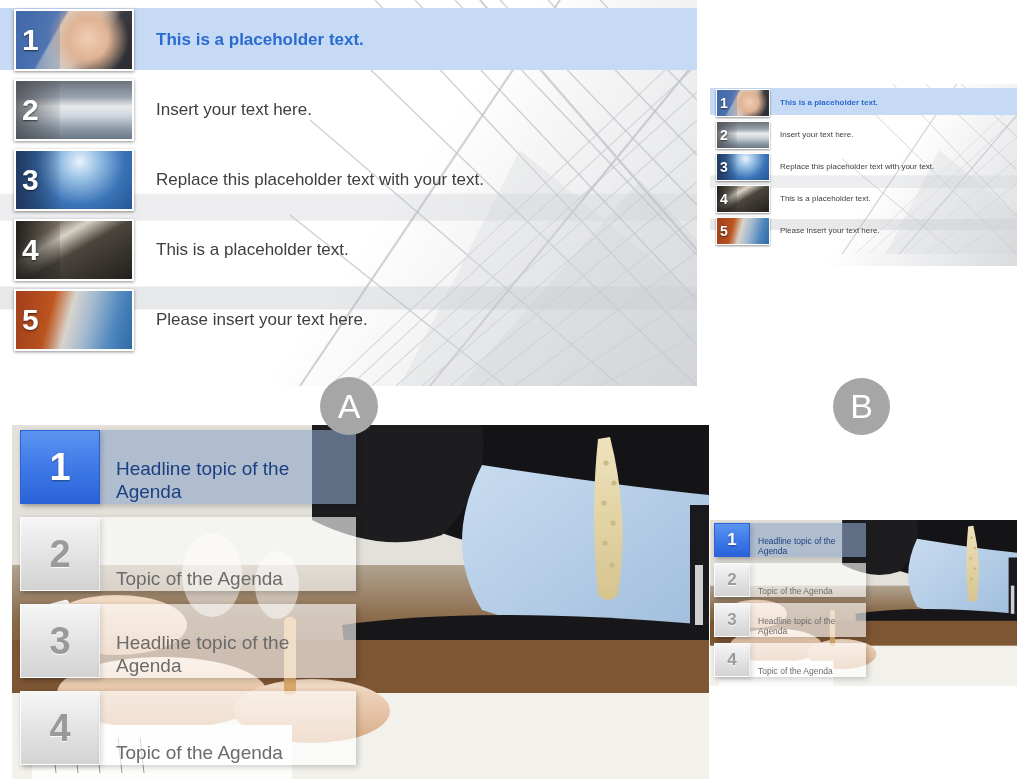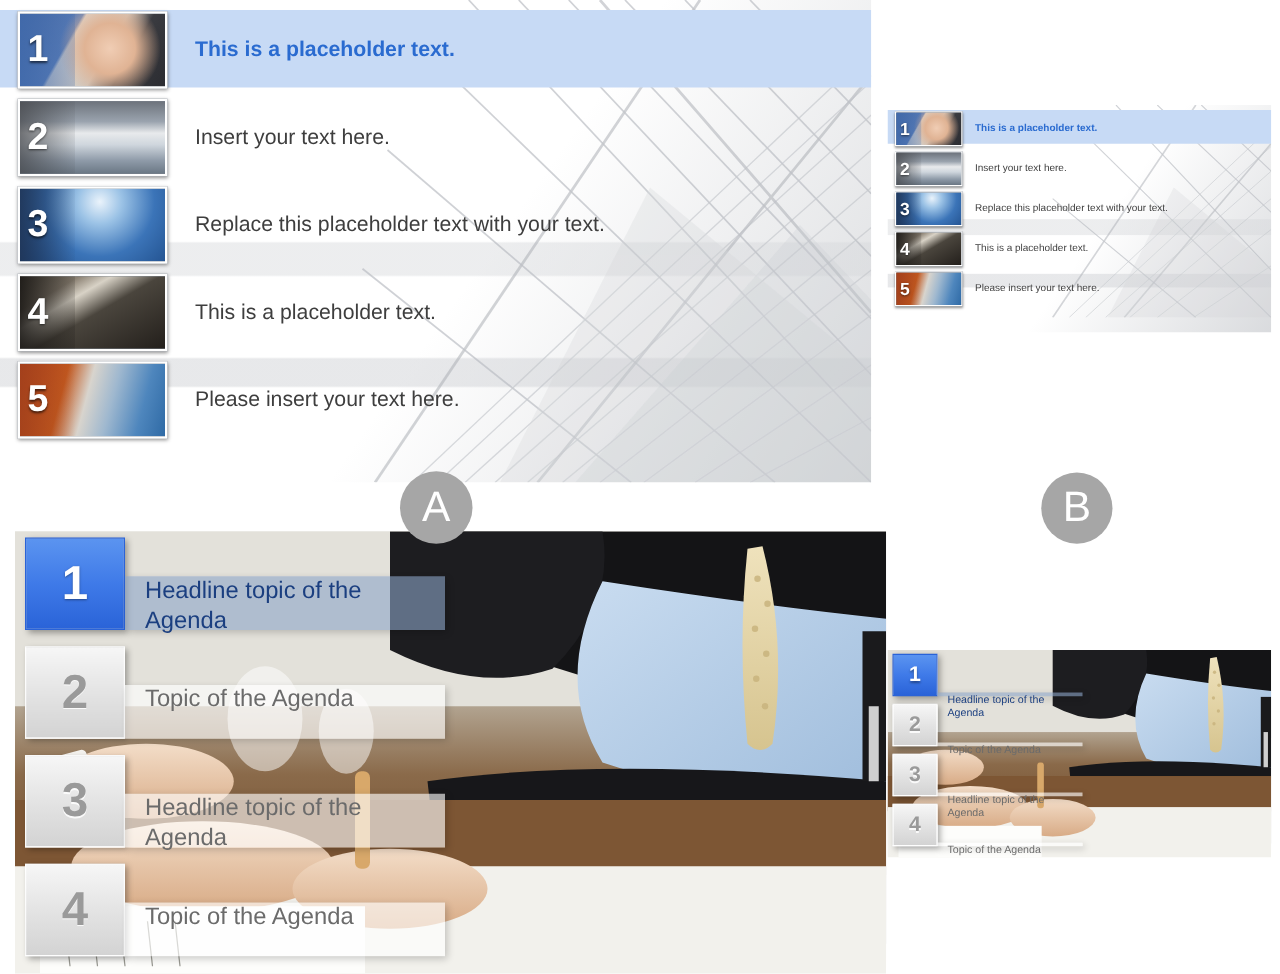--- a/index.html
+++ b/index.html
@@ -88,25 +88,24 @@
     color:#9a9a9a;font-weight:bold;
     font-family:"Liberation Sans", sans-serif;
     text-shadow:0 1px 0 rgba(255,255,255,.85);
   }
   .rowG.active .badge{
     background:linear-gradient(to bottom,#5b94f0 0%,#3f7ae8 50%,#2a63d8 100%);
     color:#ffffff;text-shadow:0 1px 2px rgba(0,0,0,.4);
     border-color:#2a63d8;
   }
   .panel{
-    flex:1 1 auto;display:flex;align-items:flex-start;
+    flex:1 1 auto;display:flex;align-items:flex-end;
     background:rgba(255,255,255,.62);
     color:#6b6b6b;
     box-shadow:2px 2px 6px rgba(0,0,0,.20);
-    margin-top:31px;
   }
   .rowG.active .panel{
     background:rgba(140,165,200,.60);
     color:#1b3f80;
   }
   .panel span{display:block;}
 
   
   #slideC .rowG{left:8px;width:336px;}
   #slideC .badge{width:78px;font-size:38px;}

